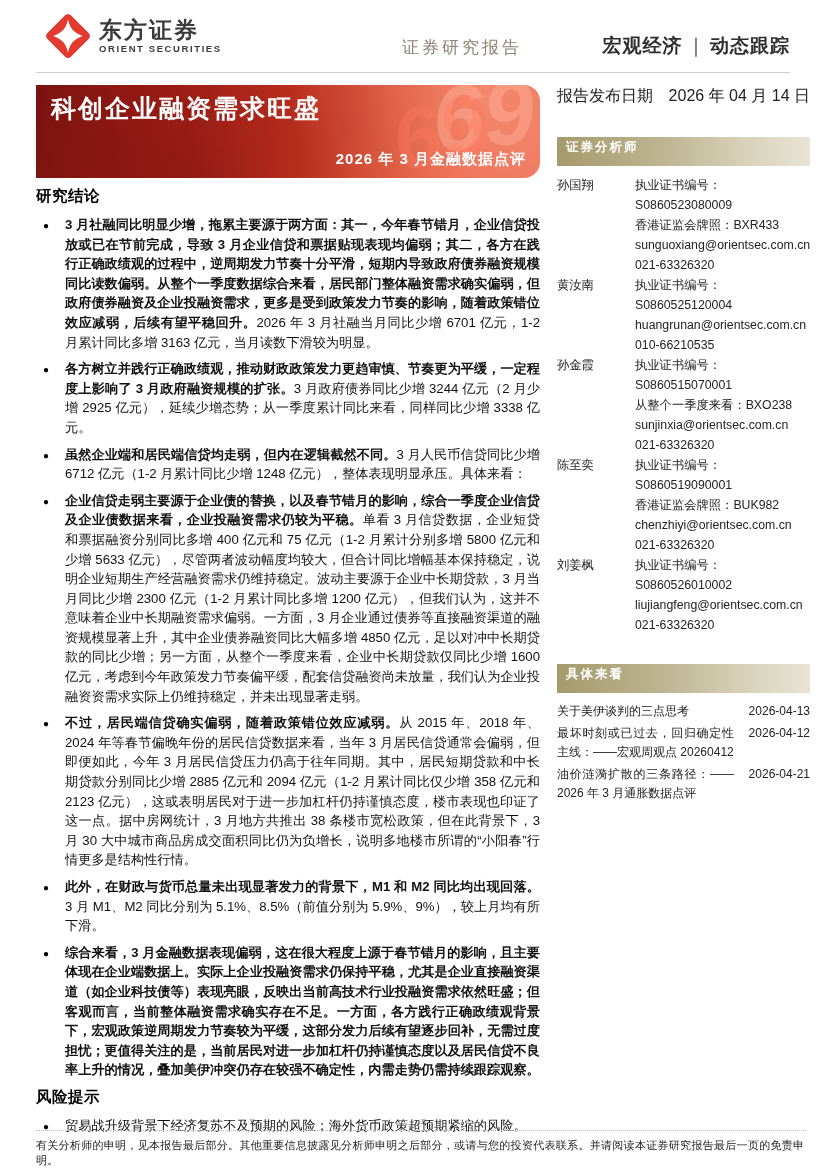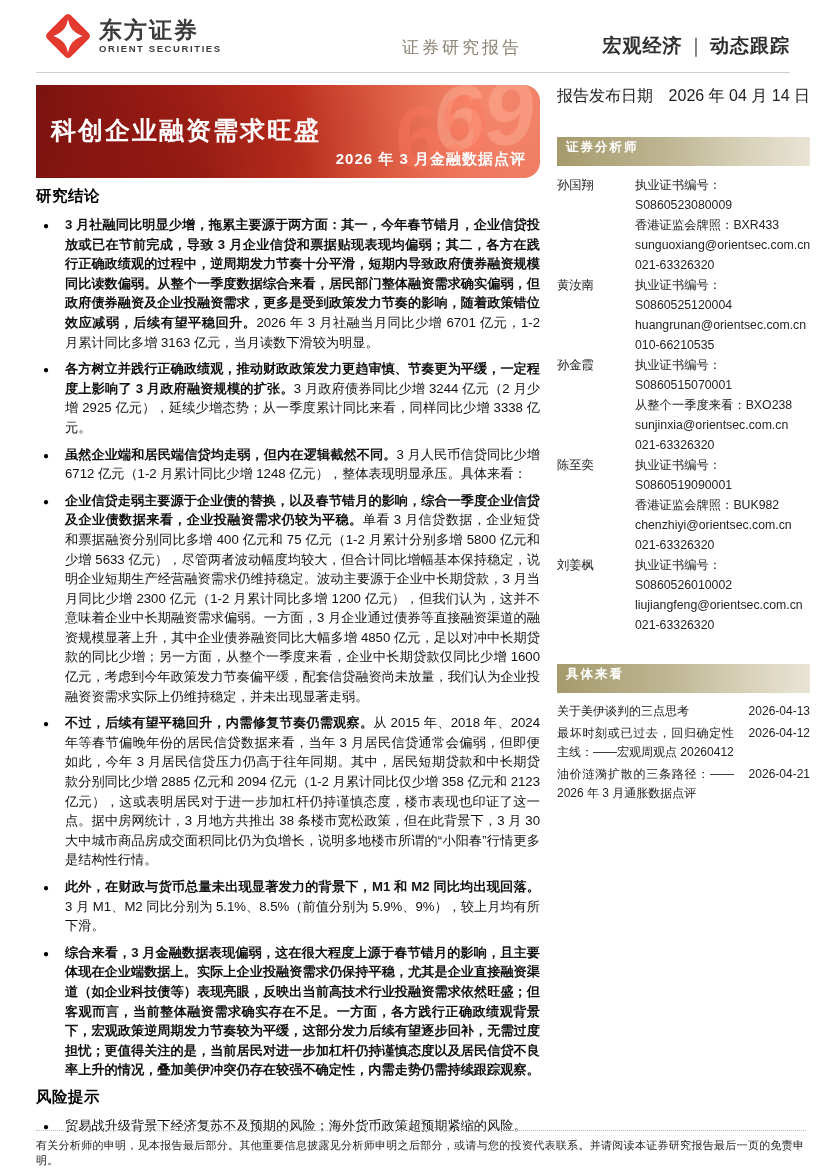--- a/index.html
+++ b/index.html
@@ -24,21 +24,21 @@
     border-radius:0 16px 16px 0; overflow:hidden;
     background:
       radial-gradient(circle at 88% 12%, rgba(255,170,140,.55), rgba(255,170,140,0) 42%),
       radial-gradient(circle at 30% 110%, rgba(90,5,5,.35), rgba(90,5,5,0) 45%),
       radial-gradient(circle at 62% 45%, rgba(150,15,10,.28), rgba(150,15,10,0) 38%),
       linear-gradient(100deg,#7a1210 0%,#9e1d15 22%,#c23120 48%,#dd4e33 70%,#e8604a 88%,#ea6d55 100%);
   }
   .wm { position:absolute; font-weight:700; font-style:italic; line-height:1; user-select:none; }
   .wm1 { right:6px; top:-16px; font-size:92px; color:rgba(255,185,160,.40); transform:rotate(-6deg); }
   .wm2 { right:52px; top:4px; font-size:86px; color:rgba(255,120,95,.38); transform:rotate(-14deg); }
-  .banner-title { position:absolute; left:15px; top:29px; font-size:25px; font-weight:700; color:#fff; letter-spacing:2px; }
+  .banner-title { position:absolute; left:15px; top:7px; font-size:25px; font-weight:700; color:#fff; letter-spacing:2px; }
   .banner-subtitle { position:absolute; right:14px; bottom:9px; font-size:15px; font-weight:700; color:#fff; letter-spacing:1px; }
 
   
   .sidebar { position:absolute; left:557px; top:88px; width:253px; color:#222; }
   .pubdate-row { display:flex; justify-content:space-between; font-size:16px; line-height:15px; }
   .bar { margin-top:34px; height:29px; line-height:21px;
     background:linear-gradient(90deg,#a59a6b 0%,#bfb795 45%,#d8d2ba 75%,#e9e4d5 100%);
     color:#fff; font-weight:700; font-size:12.5px; padding-left:9px; letter-spacing:2px; }
   .related-bar { margin-top:29px; }
   .analysts { margin-top:9px; }
@@ -167,21 +167,21 @@
     </div>
   </div>
 
   <div class="content">
     <h2 class="sec-heading">研究结论</h2>
     <ul class="blist">
       <li><span class="bold-seg">3 月社融同比明显少增，拖累主要源于两方面：其一，今年春节错月，企业信贷投放或已在节前完成，导致 3 月企业信贷和票据贴现表现均偏弱；其二，各方在践行正确政绩观的过程中，逆周期发力节奏十分平滑，短期内导致政府债券融资规模同比读数偏弱。从整个一季度数据综合来看，居民部门整体融资需求确实偏弱，但政府债券融资及企业投融资需求，更多是受到政策发力节奏的影响，随着政策错位效应减弱，后续有望平稳回升。</span><span>2026 年 3 月社融当月同比少增 6701 亿元，1-2 月累计同比多增 3163 亿元，当月读数下滑较为明显。</span></li>
       <li><span class="bold-seg">各方树立并践行正确政绩观，推动财政政策发力更趋审慎、节奏更为平缓，一定程度上影响了 3 月政府融资规模的扩张。</span><span>3 月政府债券同比少增 3244 亿元（2 月少增 2925 亿元），延续少增态势；从一季度累计同比来看，同样同比少增 3338 亿元。</span></li>
       <li><span class="bold-seg">虽然企业端和居民端信贷均走弱，但内在逻辑截然不同。</span><span>3 月人民币信贷同比少增 6712 亿元（1-2 月累计同比少增 1248 亿元），整体表现明显承压。具体来看：</span></li>
       <li><span class="bold-seg">企业信贷走弱主要源于企业债的替换，以及春节错月的影响，综合一季度企业信贷及企业债数据来看，企业投融资需求仍较为平稳。</span><span>单看 3 月信贷数据，企业短贷和票据融资分别同比多增 400 亿元和 75 亿元（1-2 月累计分别多增 5800 亿元和少增 5633 亿元），尽管两者波动幅度均较大，但合计同比增幅基本保持稳定，说明企业短期生产经营融资需求仍维持稳定。波动主要源于企业中长期贷款，3 月当月同比少增 2300 亿元（1-2 月累计同比多增 1200 亿元），但我们认为，这并不意味着企业中长期融资需求偏弱。一方面，3 月企业通过债券等直接融资渠道的融资规模显著上升，其中企业债券融资同比大幅多增 4850 亿元，足以对冲中长期贷款的同比少增；另一方面，从整个一季度来看，企业中长期贷款仅同比少增 1600 亿元，考虑到今年政策发力节奏偏平缓，配套信贷融资尚未放量，我们认为企业投融资资需求实际上仍维持稳定，并未出现显著走弱。</span></li>
-      <li><span class="bold-seg">不过，后续有望平稳回升，内需修复节奏仍需观察。</span><span>从 2015 年、2018 年、2024 年等春节偏晚年份的居民信贷数据来看，当年 3 月居民信贷通常会偏弱，但即便如此，今年 3 月居民信贷压力仍高于往年同期。其中，居民短期贷款和中长期贷款分别同比少增 2885 亿元和 2094 亿元（1-2 月累计同比仅少增 358 亿元和 2123 亿元），这或表明居民对于进一步加杠杆仍持谨慎态度，楼市表现也印证了这一点。据中房网统计，3 月地方共推出 38 条楼市宽松政策，但在此背景下，3 月 30 大中城市商品房成交面积同比仍为负增长，说明多地楼市所谓的“小阳春”行情更多是结构性行情。</span></li>
+      <li><span class="bold-seg">不过，居民端信贷确实偏弱，随着政策错位效应减弱。</span><span>从 2015 年、2018 年、2024 年等春节偏晚年份的居民信贷数据来看，当年 3 月居民信贷通常会偏弱，但即便如此，今年 3 月居民信贷压力仍高于往年同期。其中，居民短期贷款和中长期贷款分别同比少增 2885 亿元和 2094 亿元（1-2 月累计同比仅少增 358 亿元和 2123 亿元），这或表明居民对于进一步加杠杆仍持谨慎态度，楼市表现也印证了这一点。据中房网统计，3 月地方共推出 38 条楼市宽松政策，但在此背景下，3 月 30 大中城市商品房成交面积同比仍为负增长，说明多地楼市所谓的“小阳春”行情更多是结构性行情。</span></li>
       <li><span class="bold-seg">此外，在财政与货币总量未出现显著发力的背景下，M1 和 M2 同比均出现回落。</span><span>3 月 M1、M2 同比分别为 5.1%、8.5%（前值分别为 5.9%、9%），较上月均有所下滑。</span></li>
       <li><span class="bold-seg">综合来看，3 月金融数据表现偏弱，这在很大程度上源于春节错月的影响，且主要体现在企业端数据上。实际上企业投融资需求仍保持平稳，尤其是企业直接融资渠道（如企业科技债等）表现亮眼，反映出当前高技术行业投融资需求依然旺盛；但客观而言，当前整体融资需求确实存在不足。一方面，各方践行正确政绩观背景下，宏观政策逆周期发力节奏较为平缓，这部分发力后续有望逐步回补，无需过度担忧；更值得关注的是，当前居民对进一步加杠杆仍持谨慎态度以及居民信贷不良率上升的情况，叠加美伊冲突仍存在较强不确定性，内需走势仍需持续跟踪观察。</span><span></span></li>
     </ul>
     <h2 class="sec-heading risk-heading">风险提示</h2>
     <ul class="blist">
       <li><span>贸易战升级背景下经济复苏不及预期的风险；海外货币政策超预期紧缩的风险。</span></li>
     </ul>
   </div>
 
   <div class="footer">

